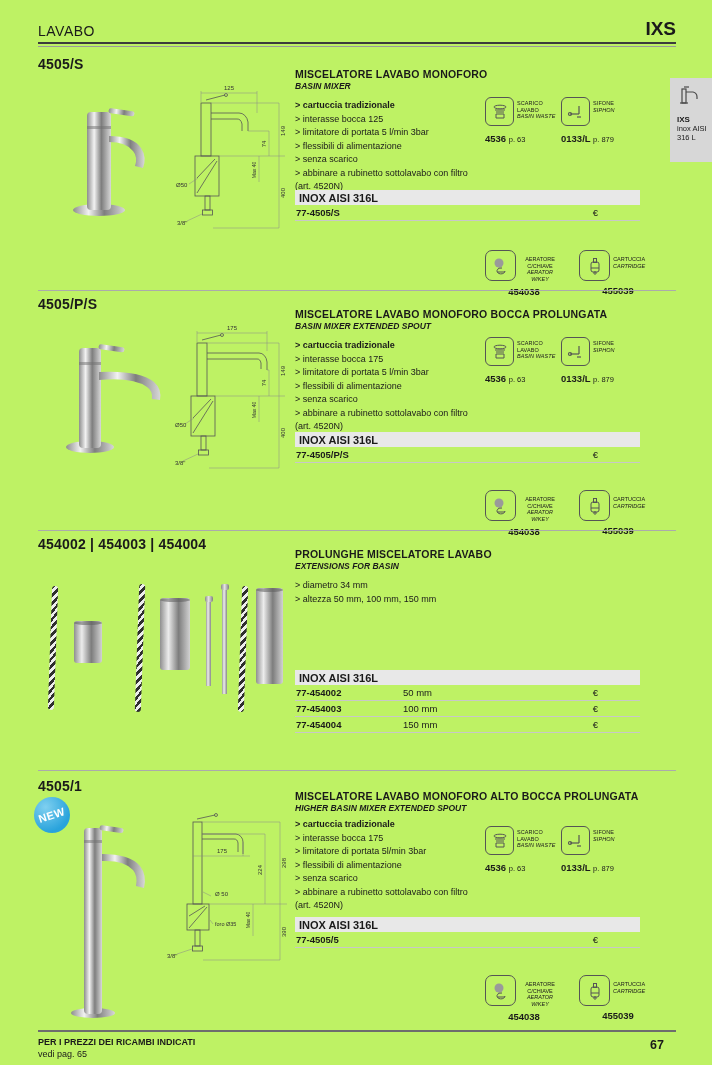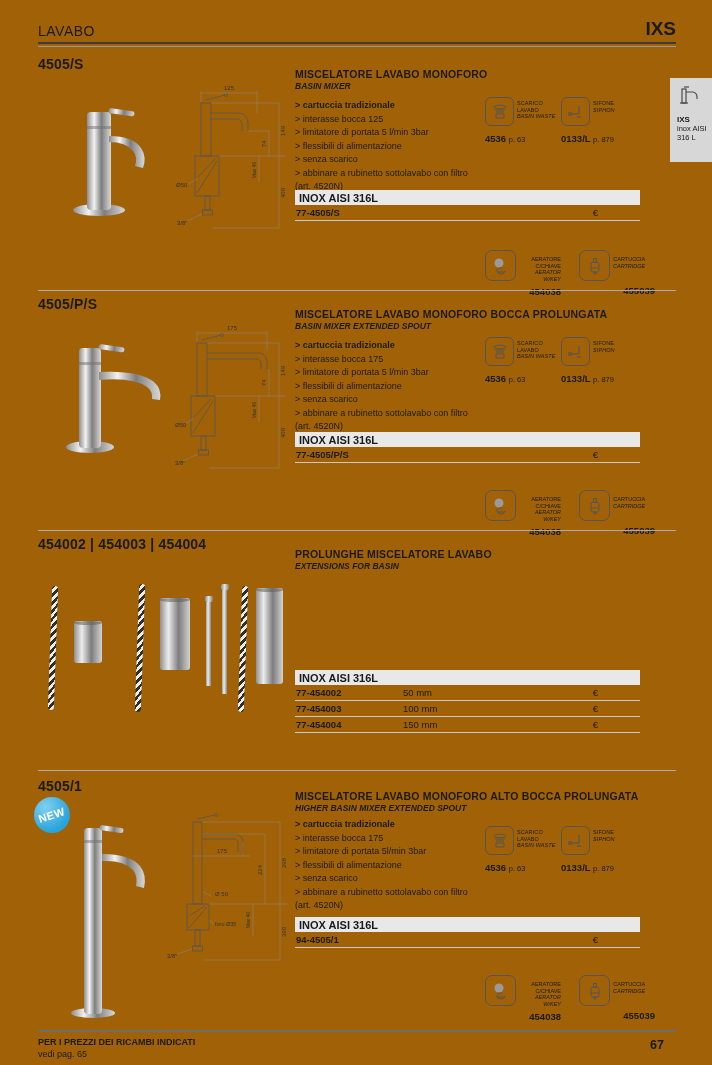--- a/index.html
+++ b/index.html
@@ -1,16 +1,16 @@
 <!DOCTYPE html>
 <html><head>
 <meta charset="utf-8">
 <style>
   html,body{margin:0;padding:0;background:#fff;}
-  .page{position:relative;width:712px;height:1065px;background:#a16207;overflow:hidden;
+  .page{position:relative;width:712px;height:1065px;background:#bef264;overflow:hidden;
         font-family:"Liberation Sans",sans-serif;color:#1a1a1a;}
   
   .hdr{position:absolute;left:38px;top:22px;width:638px;}
   .hdr .cat{font-size:14px;letter-spacing:.5px;}
   .hdr .brand{position:absolute;right:0;top:-4px;font-size:19px;font-weight:bold;font-stretch:condensed;}
   .hdr-rule{position:absolute;left:38px;top:42px;width:638px;border-top:2.5px solid #3c3c3c;}
   .hdr-rule2{position:absolute;left:38px;top:46px;width:638px;border-top:1px solid #9a9a9a;}
   
   .side-tab{position:absolute;left:670px;top:78px;width:42px;height:84px;background:#d7d7d7;
             padding:6px 0 0 7px;box-sizing:border-box;}
@@ -39,21 +39,21 @@
   .acc-code .pg{font-weight:normal;font-size:7.5px;}
   
   .tbl{position:absolute;left:0;width:345px;}
   .tbl .mat{background:#e8e8e8;font-size:11px;font-weight:bold;padding:2px 4px;height:11px;}
   .row{position:relative;height:15px;border-bottom:1px solid #c8c8c8;font-size:9.5px;}
   .row .rc{position:absolute;left:1px;top:2px;font-weight:bold;}
   .row .rs{position:absolute;left:108px;top:2px;}
   .row .rp{position:absolute;right:42px;top:2px;}
   
   .spares{position:absolute;left:190px;width:170px;display:flex;gap:18px;}
-  .sp{width:78px;text-align:right;}
+  .sp{width:78px;text-align:center;}
   .sp-top{display:flex;}
   .sp-box{width:29px;height:29px;border:1.2px solid #555;border-radius:7px;flex:0 0 auto;
           display:flex;align-items:center;justify-content:center;}
   .sp-lbl{font-size:5.5px;line-height:6.5px;padding:6px 0 0 3px;}
   .sp-lbl .en{font-style:italic;display:block;}
   .sp-code{margin-top:4px;font-size:9.5px;font-weight:bold;padding-left:2px;}
   
   .photo{position:absolute;}
   .draw{position:absolute;}
   .draw text{font-family:"Liberation Sans",sans-serif;fill:#333;}
@@ -450,20 +450,24 @@
       <div class="cyl" style="left:122px;top:62px;width:30px;height:72px;"></div>
       <div class="rod" style="left:168px;top:66px;height:84px;"></div>
       <div class="rod" style="left:184px;top:54px;height:104px;"></div>
       <div class="hose" style="left:202px;top:50px;height:126px;transform:rotate(2deg);"></div>
       <div class="cyl" style="left:218px;top:52px;width:27px;height:96px;"></div>
     </div>
 
     <div class="rcol">
       <div class="ptitle">PROLUNGHE MISCELATORE LAVABO</div>
       <div class="psub">EXTENSIONS FOR BASIN</div>
+      <div class="bullets">
+        <div class="bullet">diametro 34 mm</div>
+        <div class="bullet">altezza 50 mm, 100 mm, 150 mm</div>
+      </div>
 
       <div class="tbl" style="top:122px;">
         <div class="mat">INOX AISI 316L</div>
         <div class="row">
           <span class="rc">77-454002</span>
           <span class="rs">50 mm</span>
           <span class="rp">€</span>
         </div>
         <div class="row">
           <span class="rc">77-454003</span>
@@ -597,21 +601,21 @@
           </div>
           <div class="acc-code">
             <span>0133/L</span> <span class="pg">p. 879</span>
           </div>
         </div>
       </div>
 
       <div class="tbl" style="top:127px;">
         <div class="mat">INOX AISI 316L</div>
         <div class="row">
-          <span class="rc">94-4505/1</span>
+          <span class="rc">77-4505/5</span>
           <span class="rp">€</span>
         </div>
       </div>
 
       <div class="spares" style="top:185px;">
         <div class="sp">
           <div class="sp-top">
             <span class="sp-box">
               <svg width="20" height="20" viewBox="0 0 20 20">
                   <circle cx="8" cy="7" r="4.5" fill="#9a9a9a"></circle>

